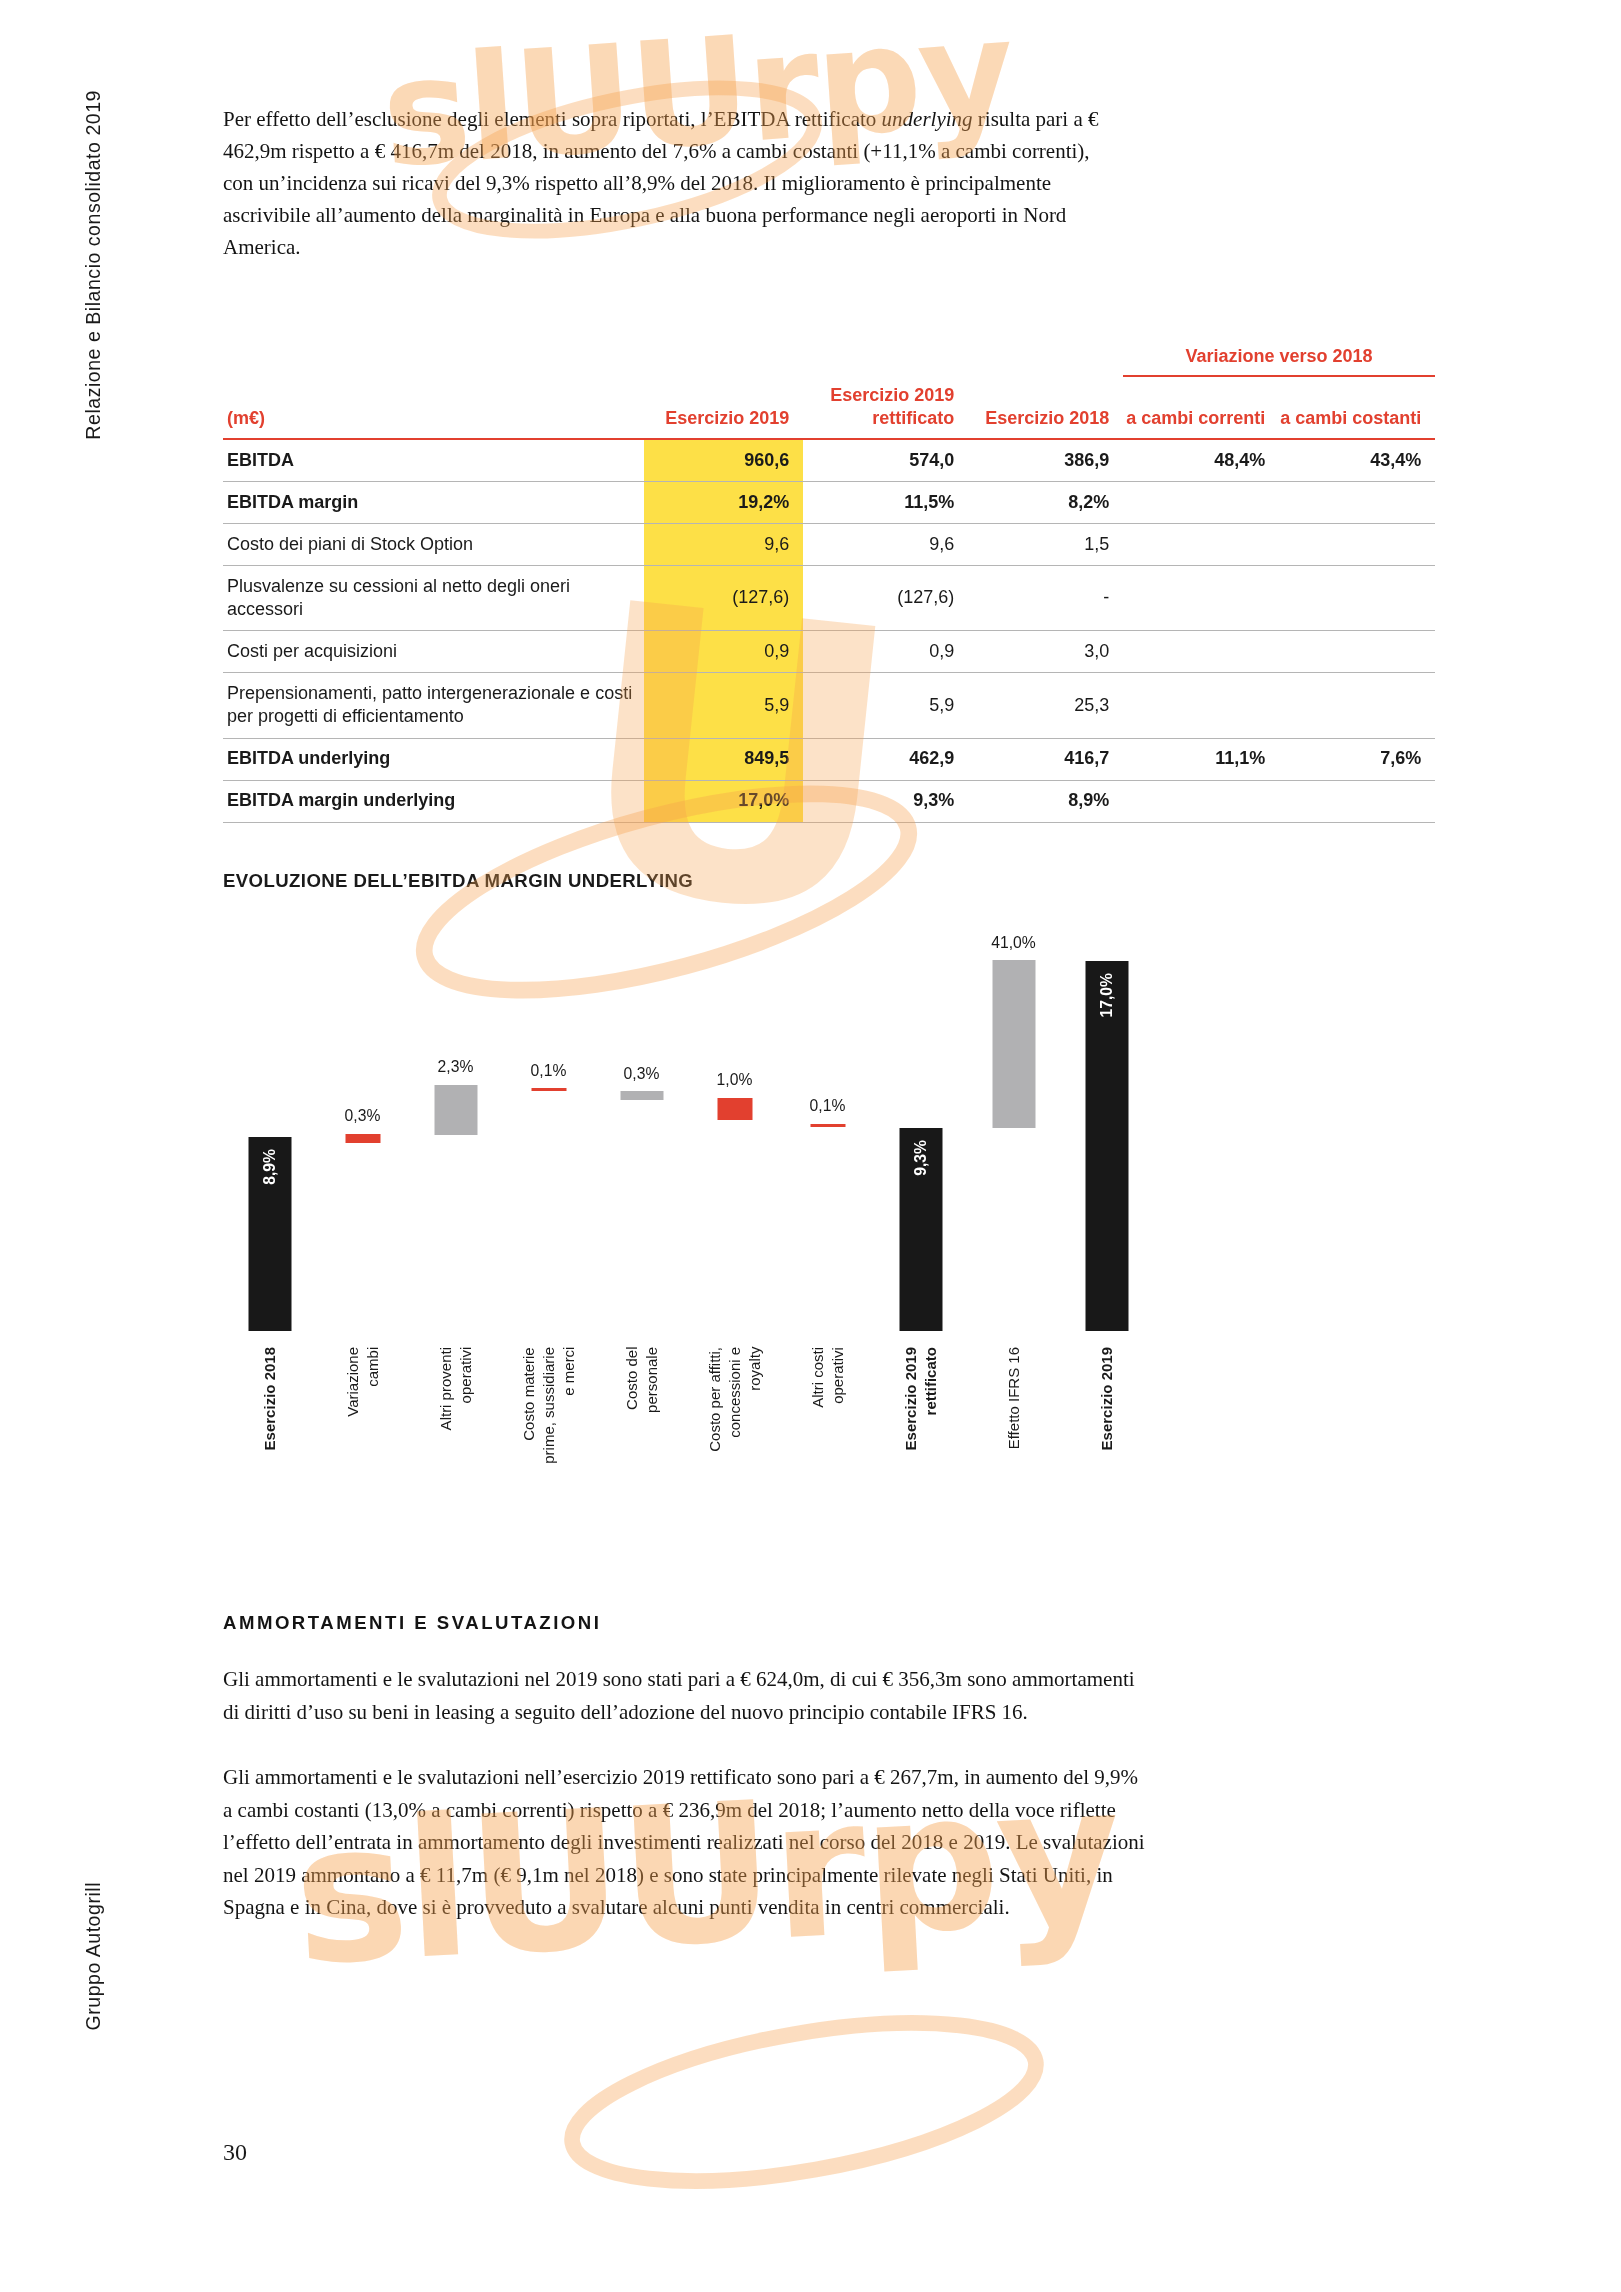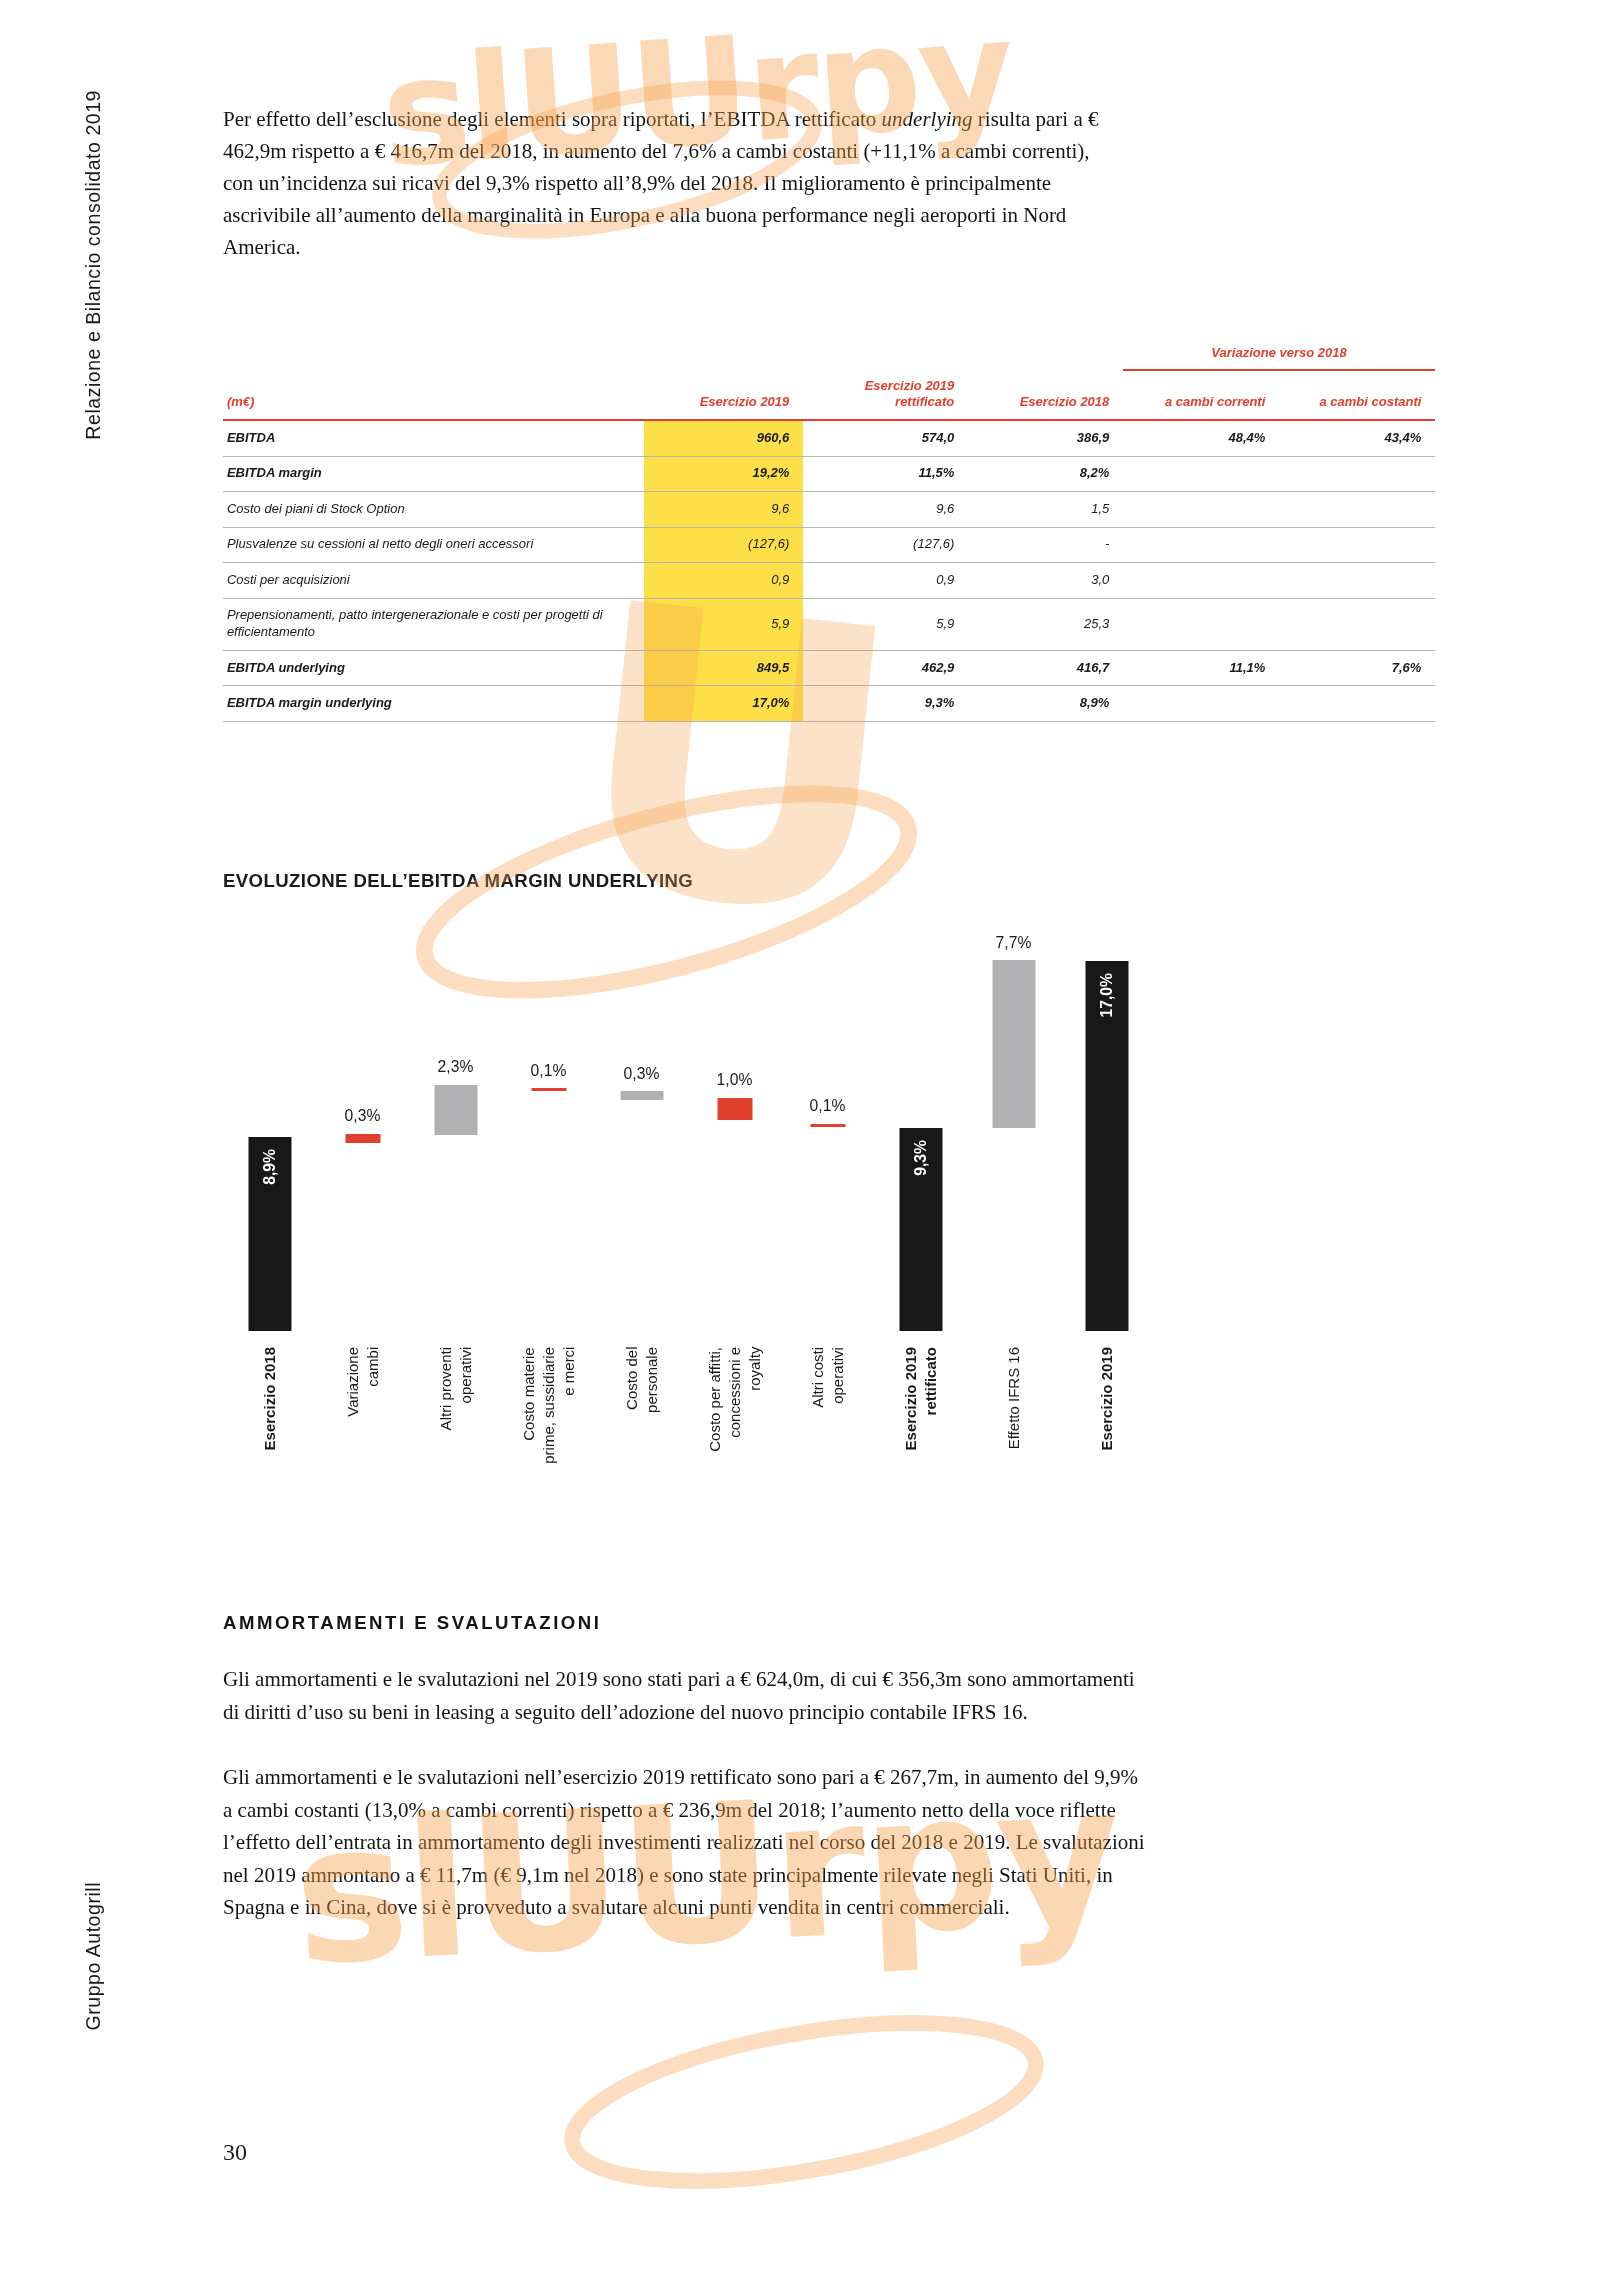--- a/index.html
+++ b/index.html
@@ -10,21 +10,21 @@
   .vtext { position:absolute; writing-mode:vertical-rl; transform:rotate(180deg); font-size:19.6px; color:#1a1a1a; letter-spacing:0.5px; }
   .sidebar-top { left:82px; top:90px; }
   .sidebar-bottom { left:82px; top:1882px; }
 
   
   .intro { position:absolute; left:223px; top:104px; width:887px; margin:0;
            font-family:"Liberation Serif",serif; font-size:21px; line-height:1.52; color:#141414; }
   .intro em { font-style:italic; }
 
   
-  .fin-table { position:absolute; left:223px; top:345px; width:1211px; border-collapse:collapse; table-layout:fixed; font-size:13px;font-style:italic; }
+  .fin-table { position:absolute; left:223px; top:345px; width:1211px; border-collapse:collapse; table-layout:fixed; font-size:18px; }
   .fin-table th { color:#e2402f; font-weight:700; text-align:right; vertical-align:bottom;
                   padding:7.8px 13.7px 8.8px 0; border-bottom:2.5px solid #e2402f; white-space:pre-line; line-height:1.25; }
   .fin-table th.h-label { text-align:left; padding-left:3.9px; }
   .fin-table .gh-empty { border-bottom:none; }
   .fin-table .group-header { border-bottom:2px solid #e2402f; text-align:center; padding:0 0 7.8px 0; font-weight:700; color:#e2402f; }
   .fin-table tbody td { border-bottom:1px solid #b5b5b5; padding:8.8px 13.7px 8.8px 0; text-align:right; vertical-align:middle; line-height:1.3; }
   .fin-table td.c-label { text-align:left; padding:8.8px 7.8px 8.8px 3.9px; }
   .fin-table tr.bold-row td { font-weight:700; }
   .fin-table td.shaded { background:#fde047; }
 
@@ -256,21 +256,21 @@
             <div class="bar-value inside" style="top: 201px;">9,3%</div>
           </div>
           <div class="axis-cell">
             <div class="axis-label ax-bold">Esercizio 2019
 rettificato</div>
           </div>
         </div>
         <div class="chart-col">
           <div class="chart-plot">
             <div class="bar bar-gray" style="height: 168px; bottom: 203px;"></div>
-            <div class="bar-value above" style="bottom: 379px;">7,7%</div>
+            <div class="bar-value above" style="bottom: 379px;">41,0%</div>
           </div>
           <div class="axis-cell">
             <div class="axis-label">Effetto IFRS 16</div>
           </div>
         </div>
         <div class="chart-col">
           <div class="chart-plot">
             <div class="bar bar-black" style="height: 370px; bottom: 0px;"></div>
             <div class="bar-value inside" style="top: 34px;">17,0%</div>
           </div>

